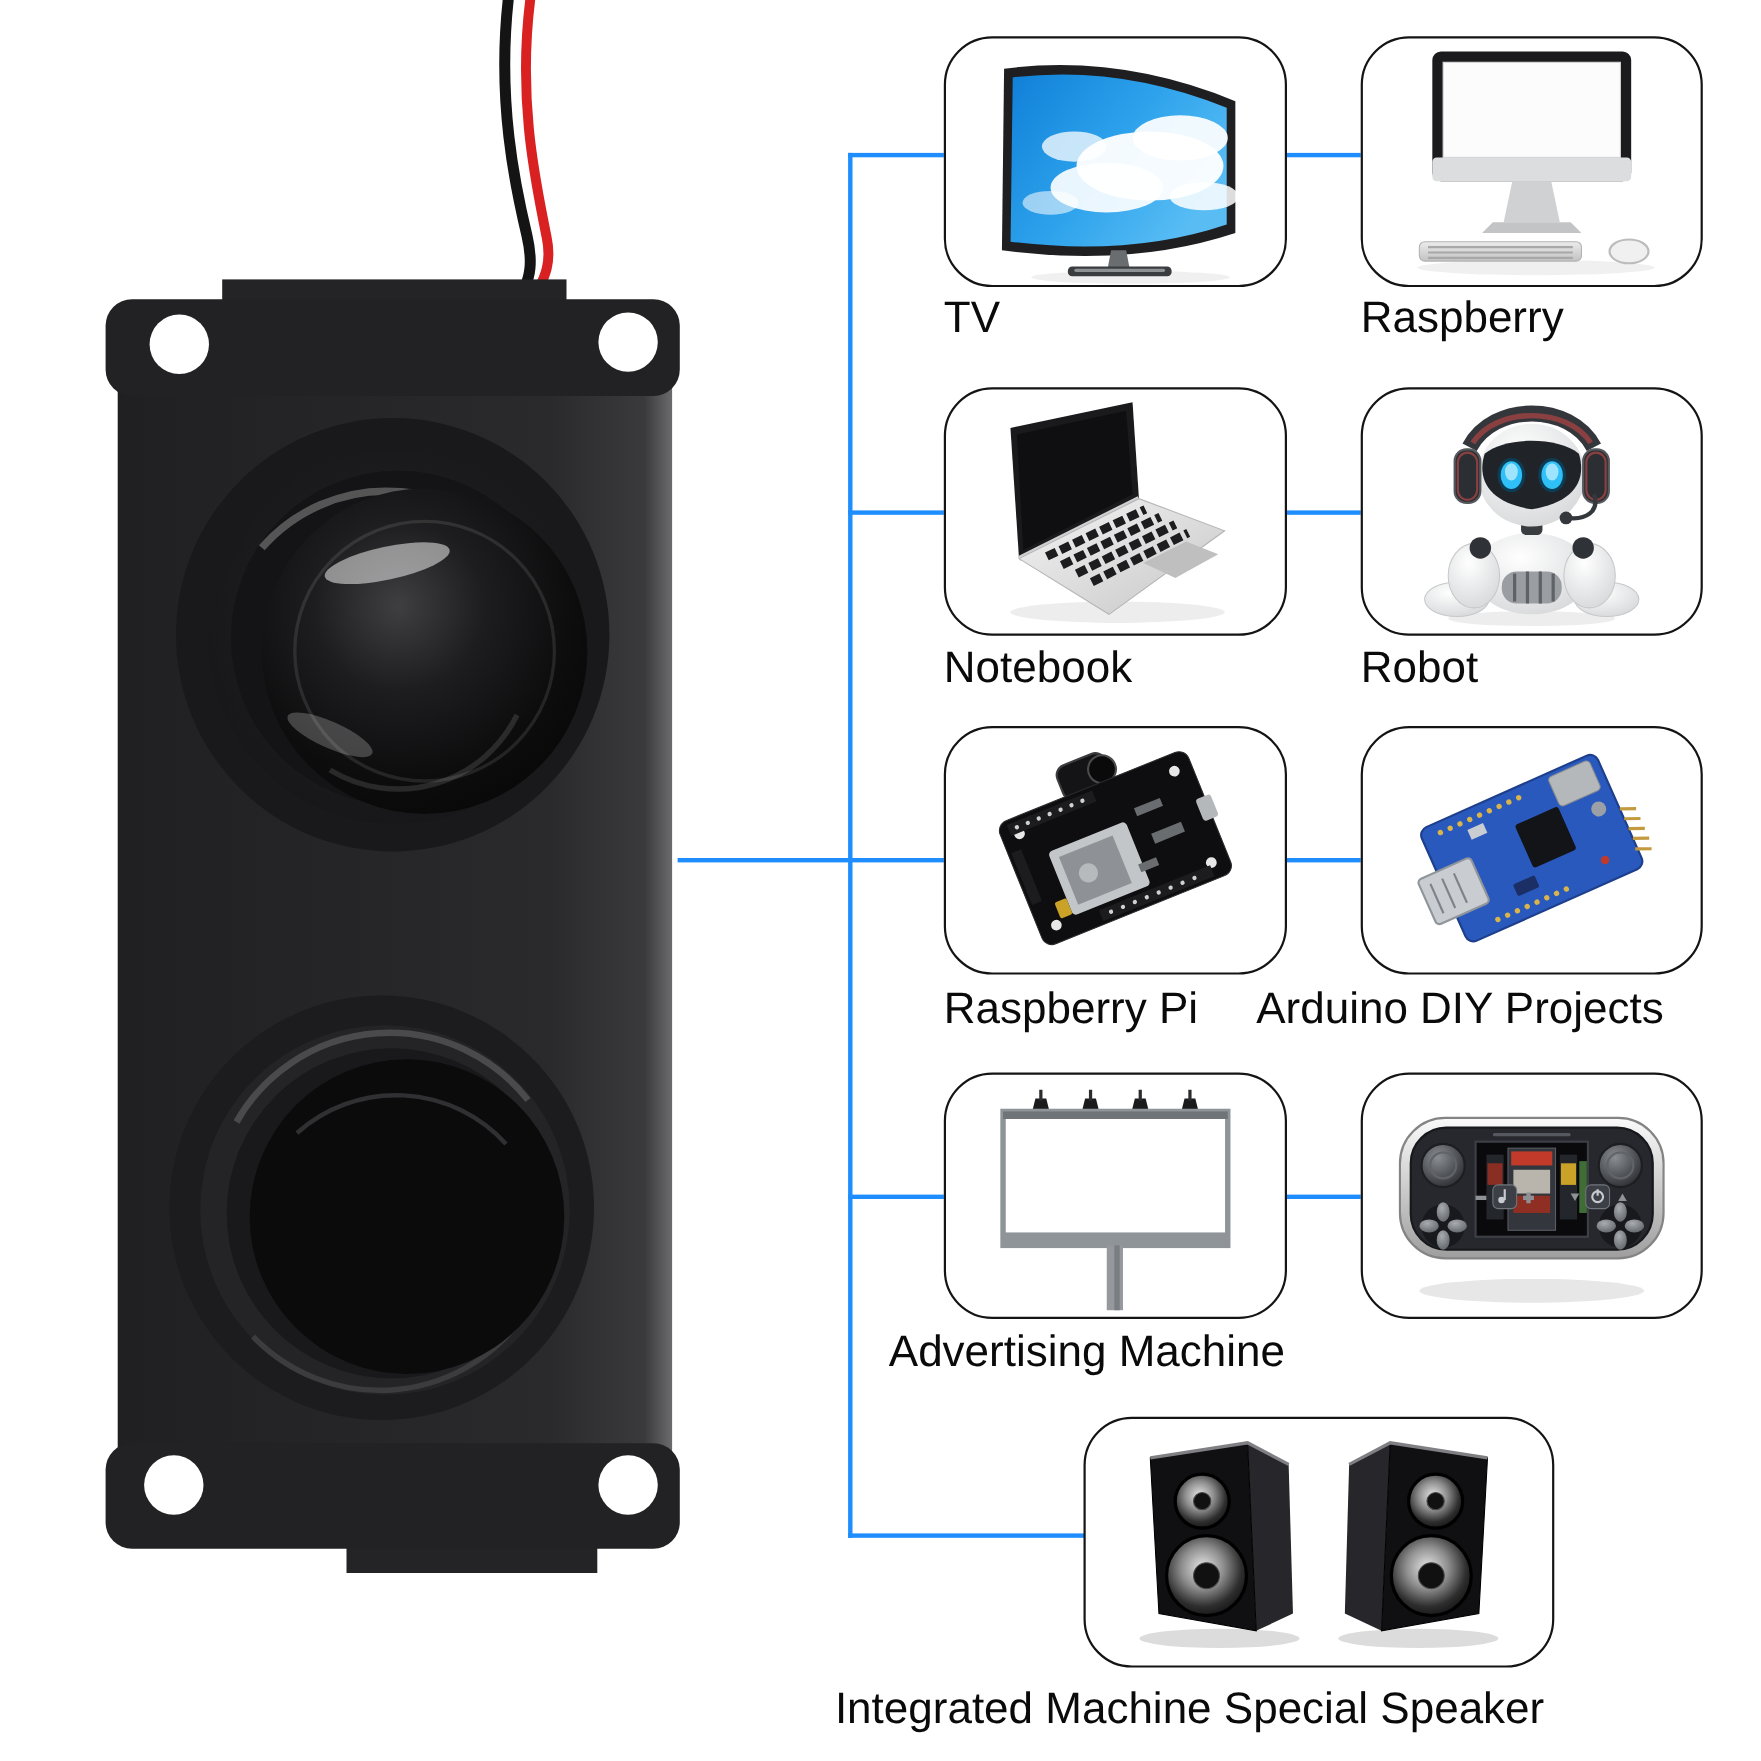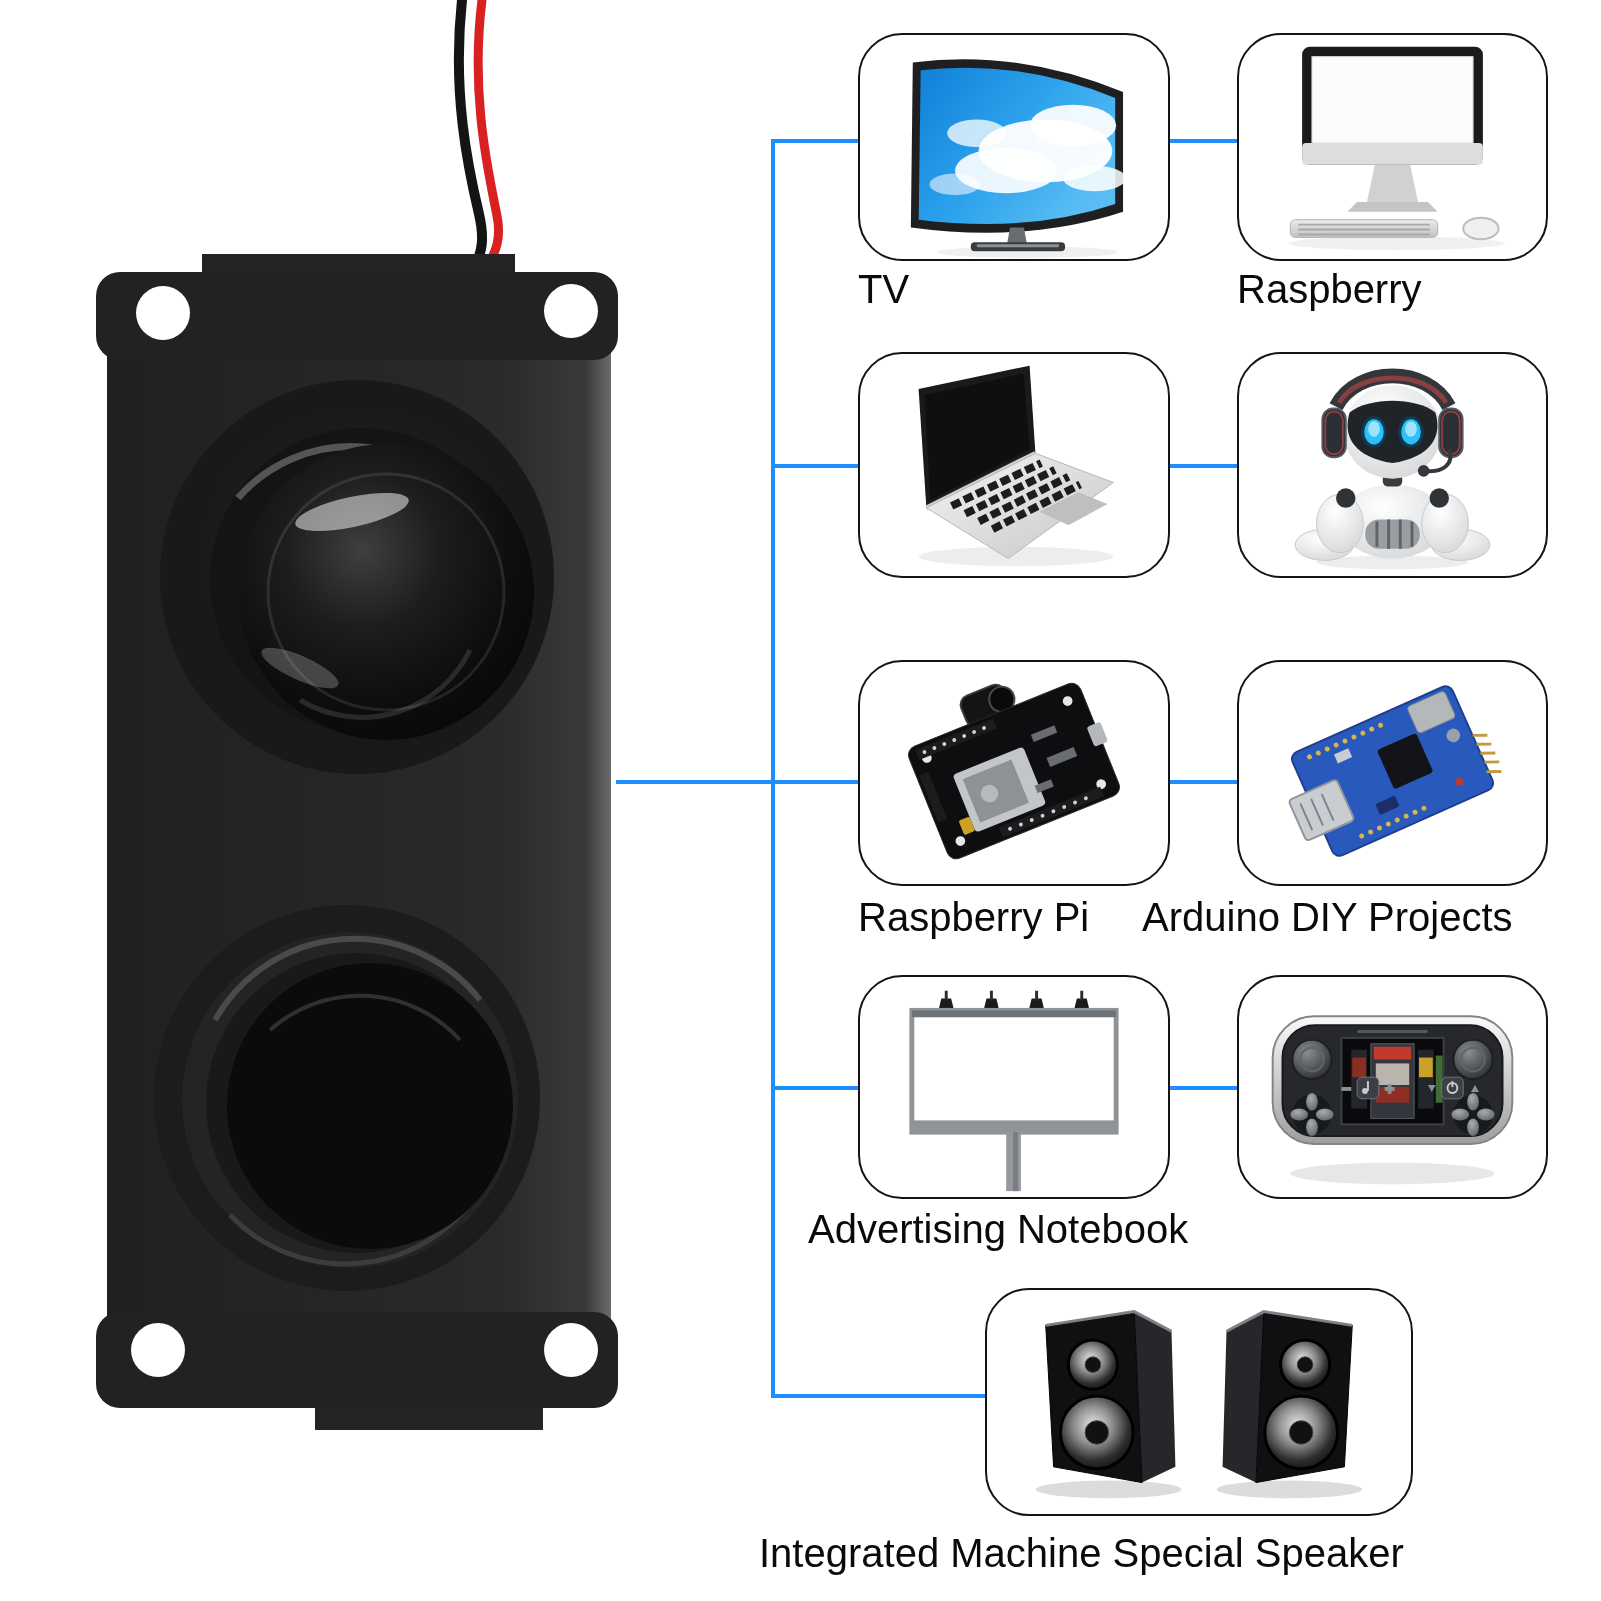--- a/index.html
+++ b/index.html
@@ -411,18 +411,20 @@
         <circle cx="322" cy="76" r="25" fill="url(#drvG)" stroke="#000" stroke-width="3"></circle>
         <circle cx="322" cy="76" r="8" fill="#111" stroke="#4a4a4a"></circle>
         <circle cx="318" cy="145" r="37" fill="url(#drvG)" stroke="#000" stroke-width="3"></circle>
         <circle cx="318" cy="145" r="12" fill="#111" stroke="#4a4a4a"></circle>
       </g>
     </svg>
   </div>
 
   <div class="nlabel" style="left:858px;top:266px;width:312px">TV</div>
   <div class="nlabel" style="left:1237px;top:266px;width:311px">Raspberry</div>
+  <div class="nlabel" style="left:858px;top:584px;width:312px">Notebook</div>
+  <div class="nlabel" style="left:1237px;top:584px;width:311px">Robot</div>
   <div class="nlabel" style="left:858px;top:894px;width:312px">Raspberry Pi</div>
   <div class="nlabel" style="left:1142px;top:894px;width:500px">Arduino DIY Projects</div>
-  <div class="nlabel" style="left:808px;top:1206px;width:412px">Advertising Notebook</div>
+  <div class="nlabel" style="left:808px;top:1206px;width:412px">Advertising Machine</div>
   <div class="nlabel" style="left:759px;top:1530px;width:882px">Integrated Machine Special Speaker</div>
 
 </div>
 
 </body></html>

